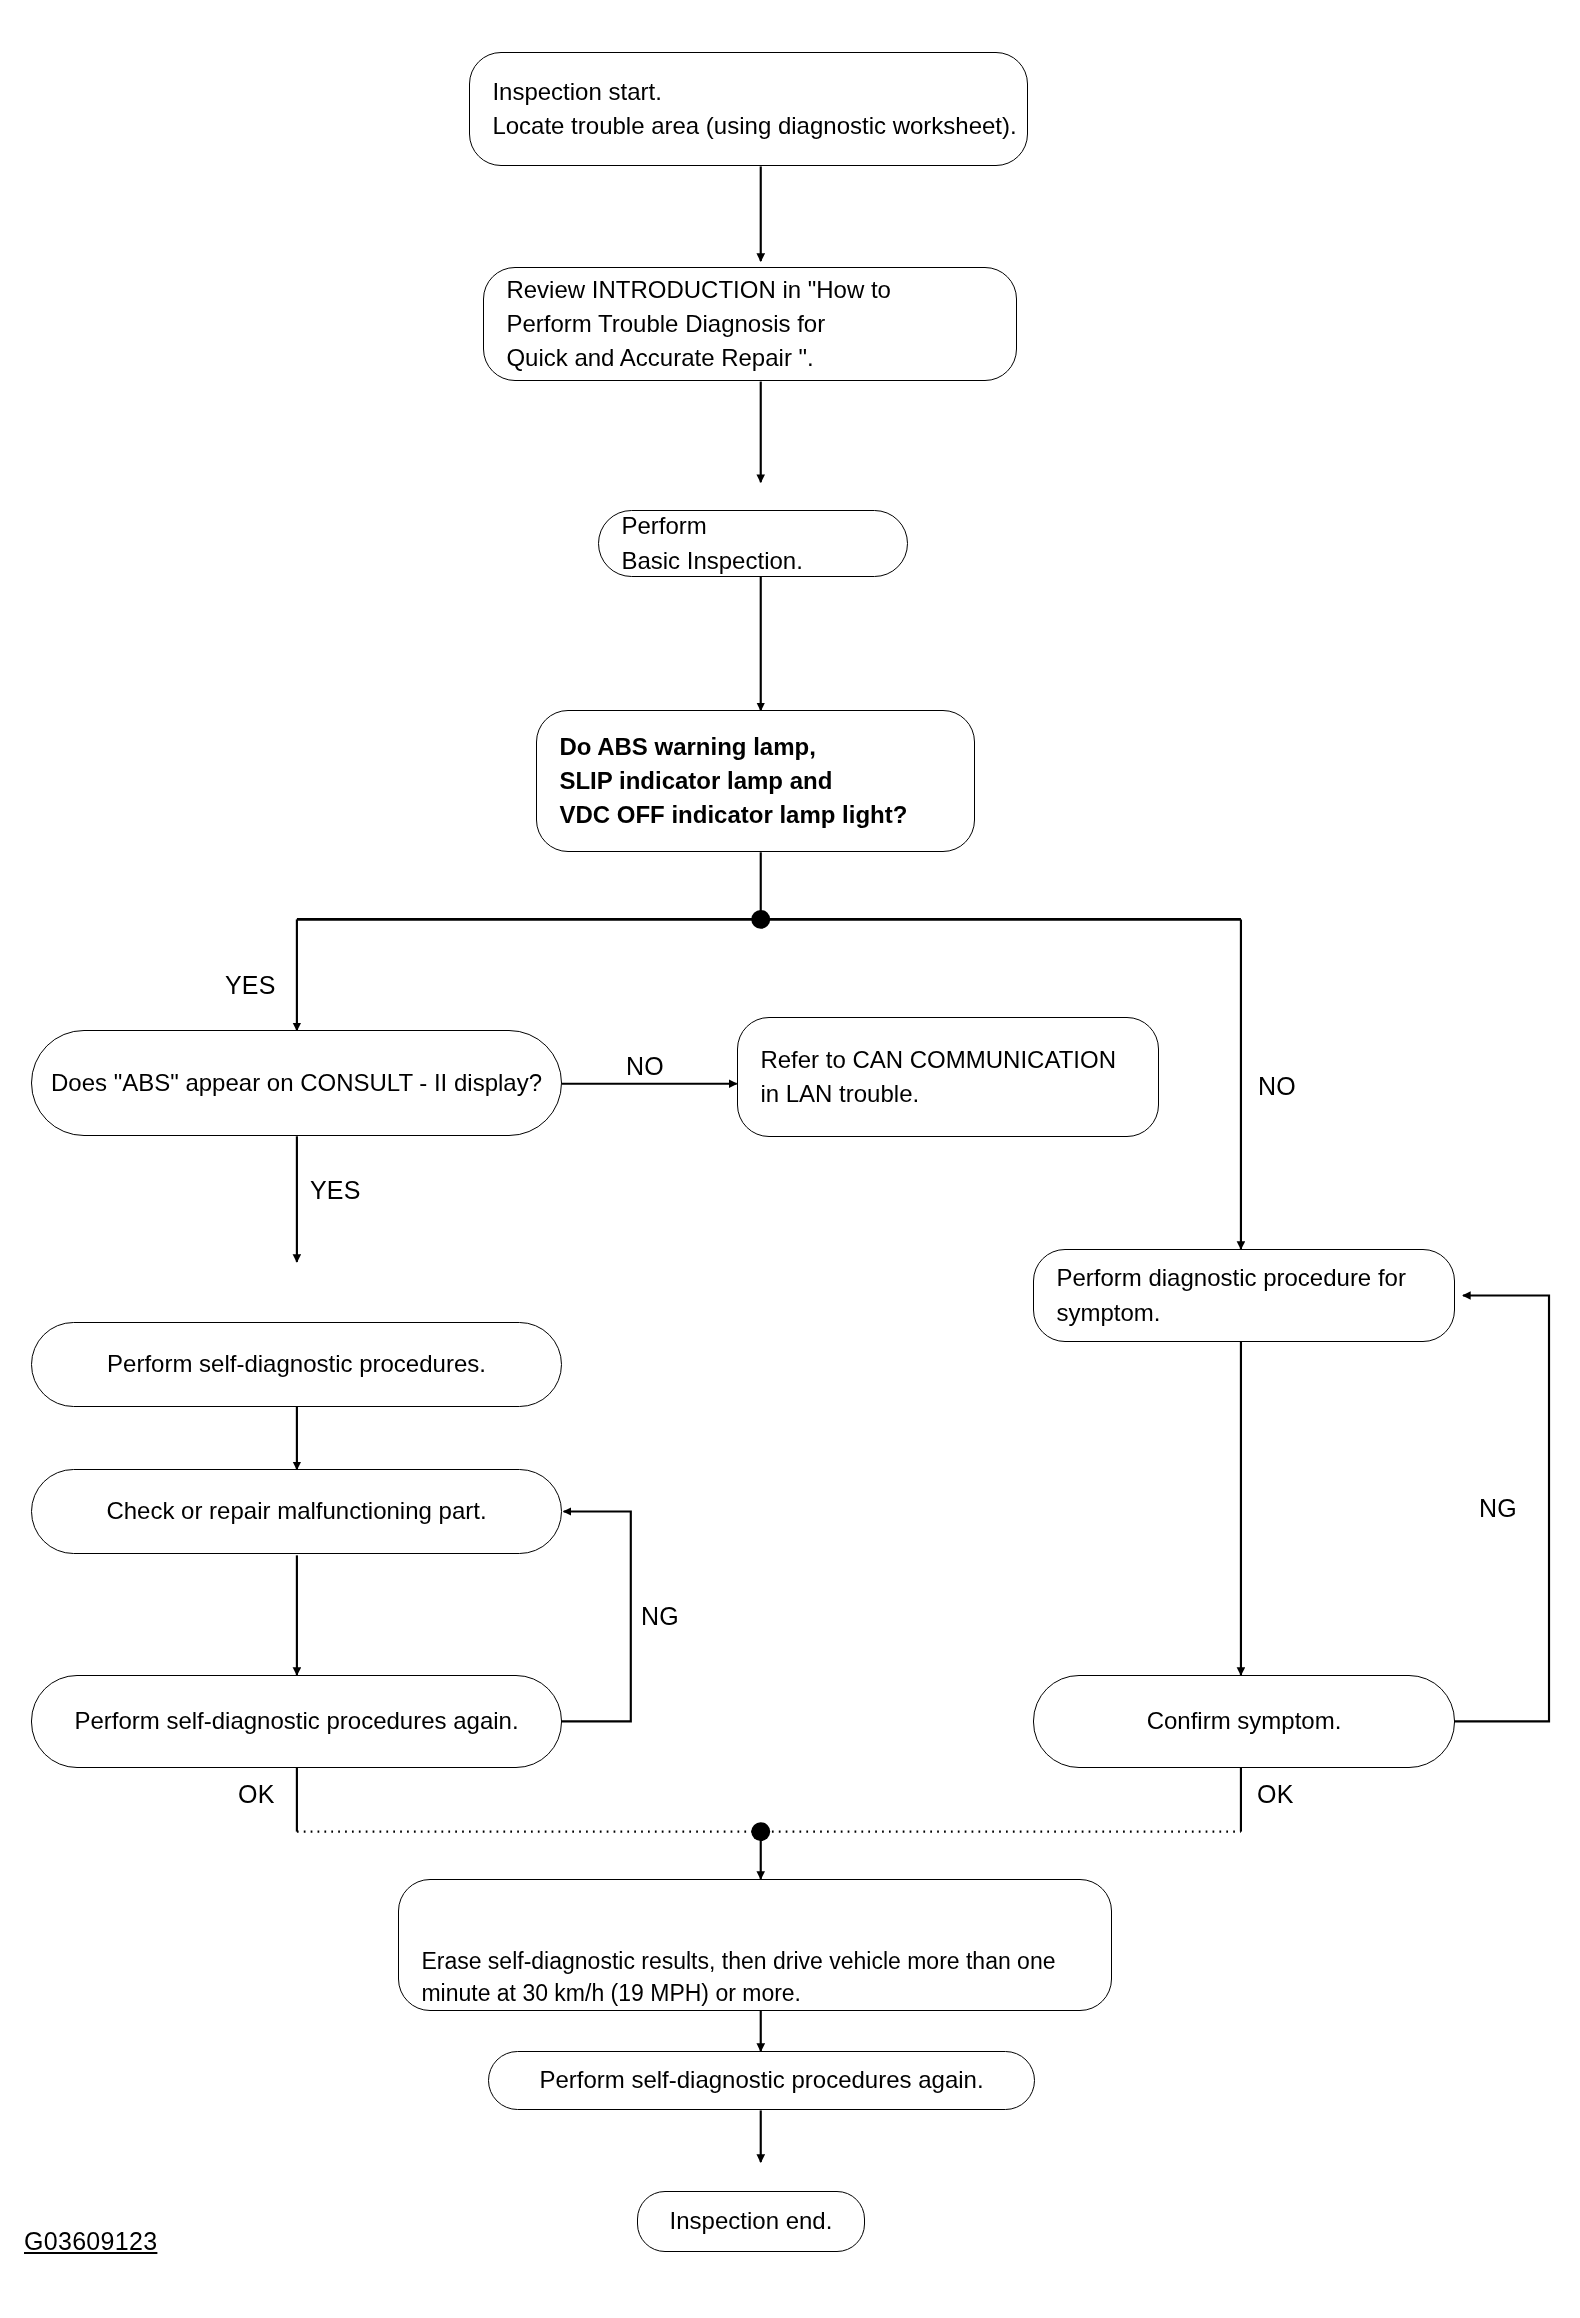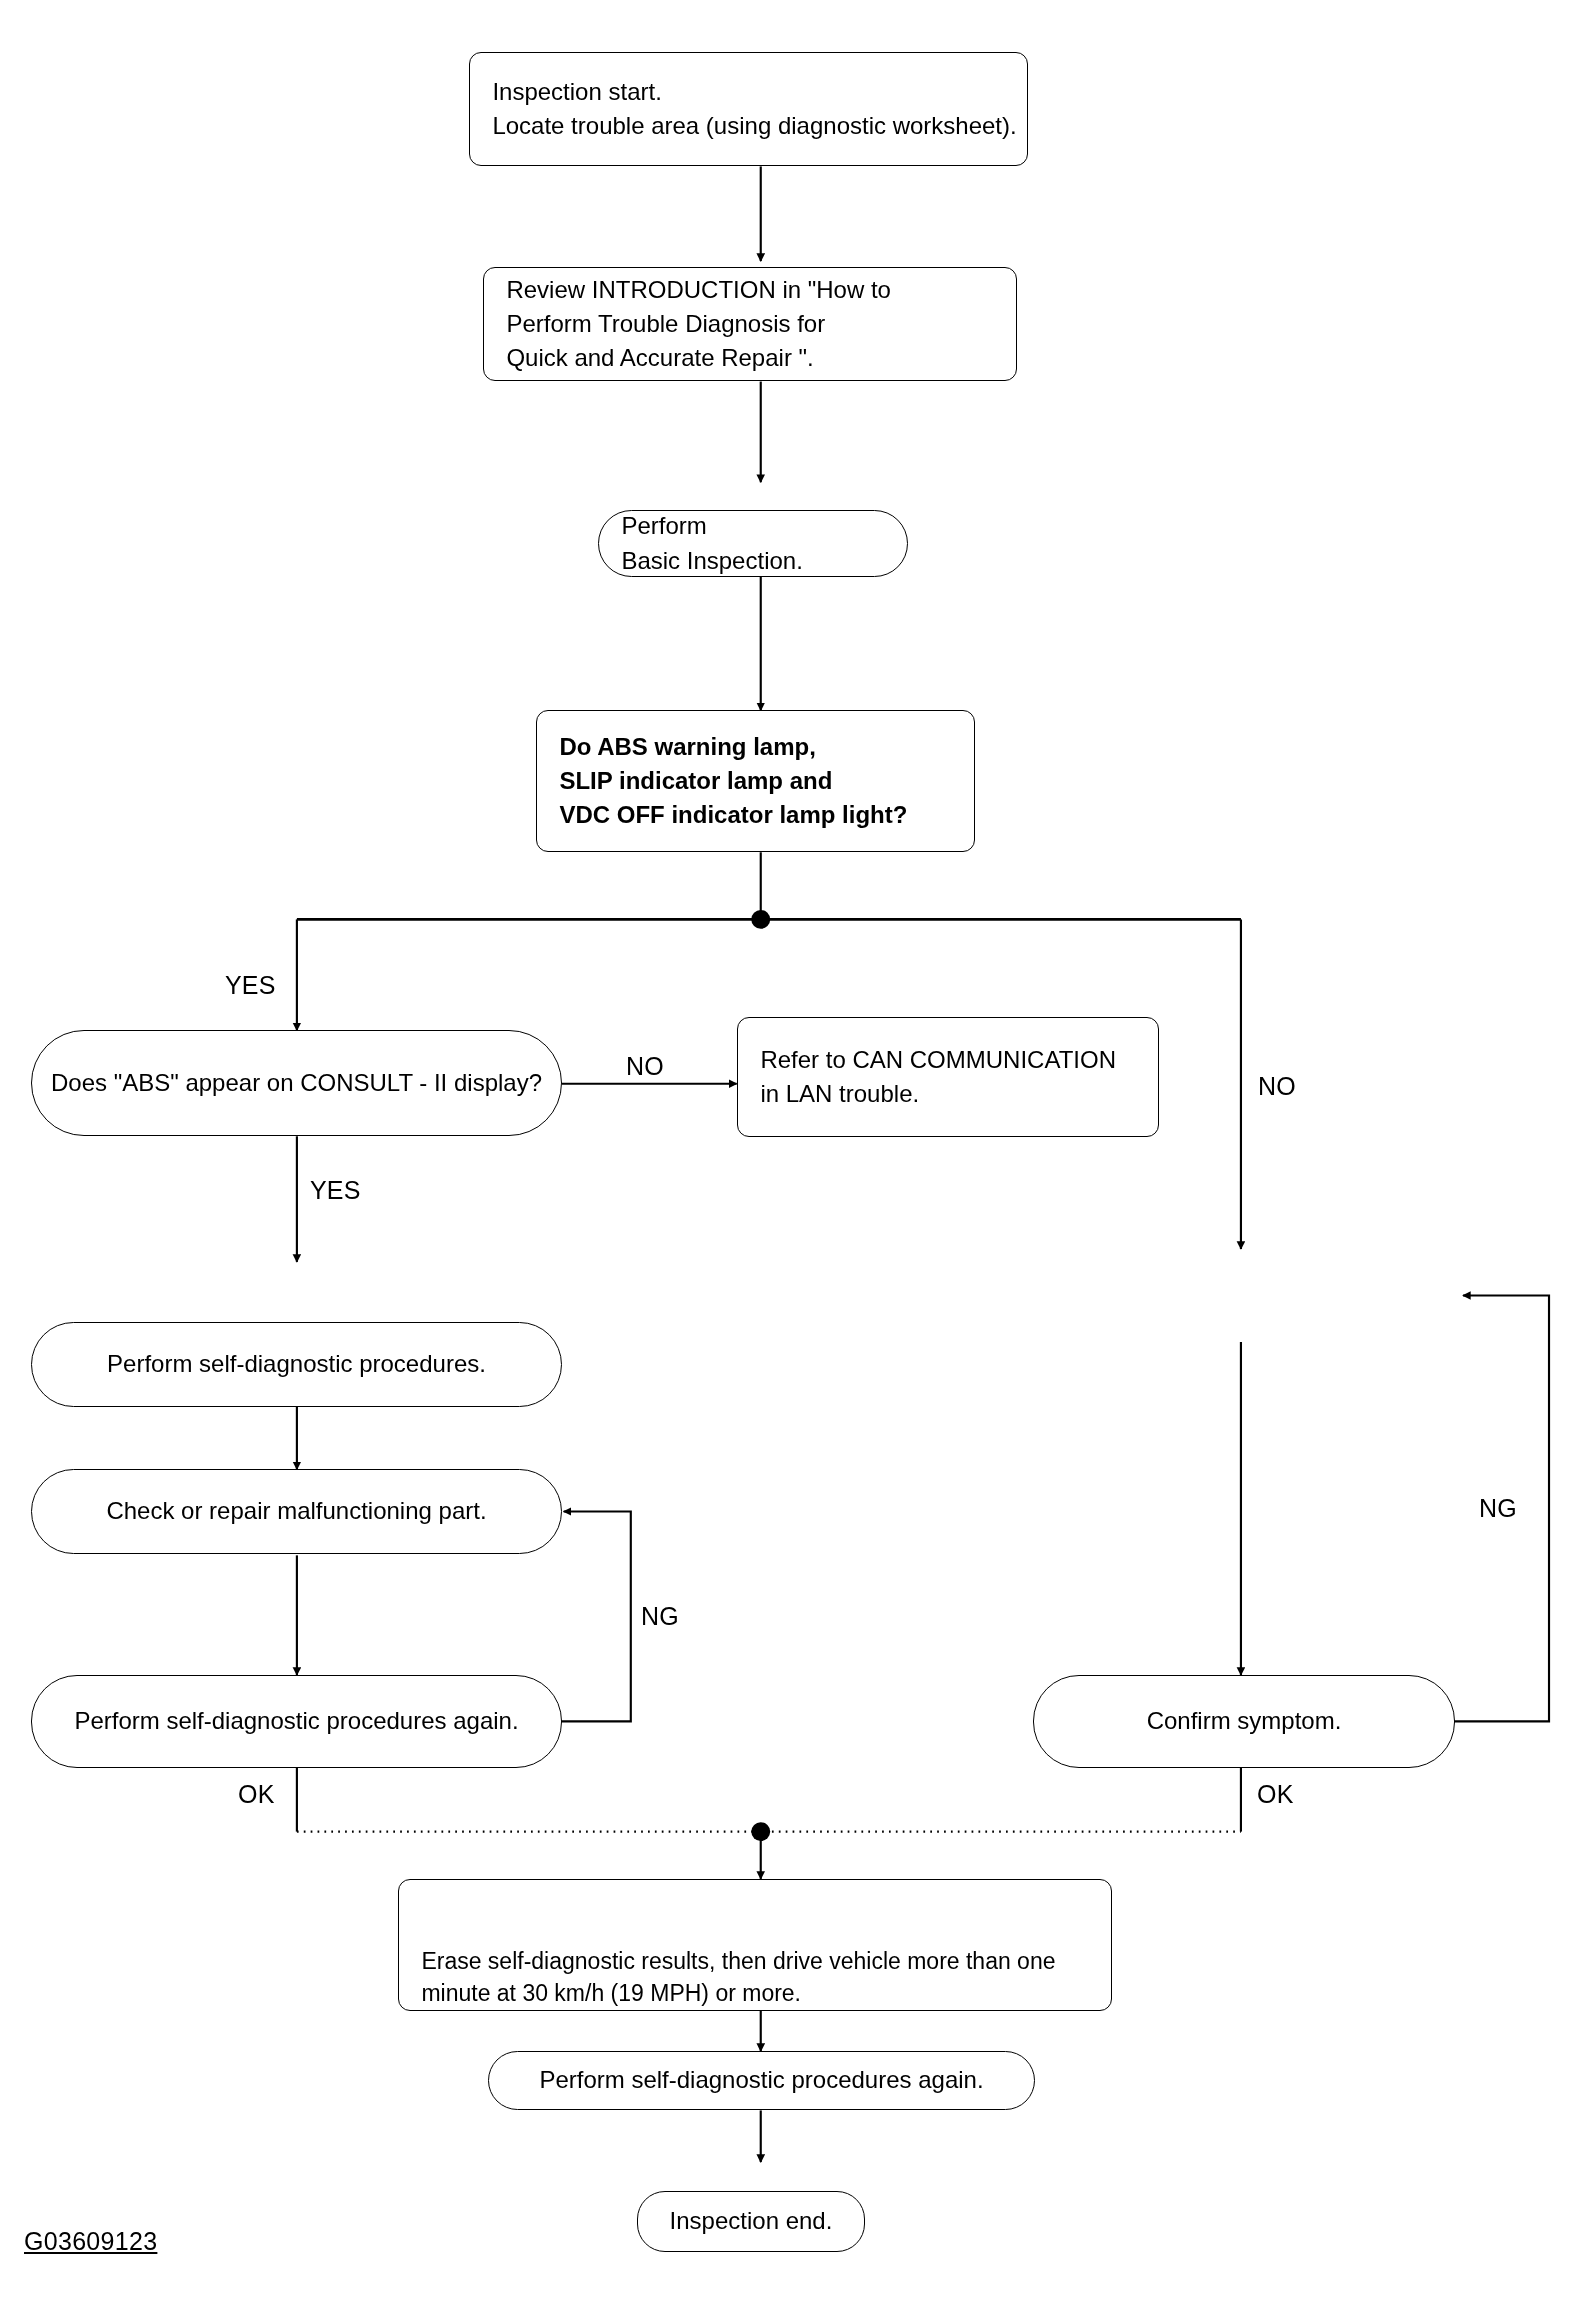--- a/index.html
+++ b/index.html
@@ -35,21 +35,21 @@
     display: flex;
     flex-direction: column;
     justify-content: center;
     z-index: 2;
   }
   .node .line {
     white-space: pre;
     line-height: 1.42;
   }
   
-  .r-lg  { border-radius: 12px; }
+  .r-lg  { border-radius: 32px; }
   .r-md  { border-radius: 34px; }
   .r-sm  { border-radius: 29px; }
   .pad-l { padding-left: 22.4px; padding-right: 19px; }
   .center-txt { align-items: center; text-align: center; }
   .left-txt { align-items: flex-start; text-align: left; }
 
   .edge-label {
     position: absolute;
     font-size: 25px;
     letter-spacing: 0.2px;
@@ -158,20 +158,24 @@
   </div>
 
   <div class="node r-md center-txt" style="left:31px; top:1469px; width:531px; height:85px; border-radius:43px;">
     <div class="line t28">Check or repair malfunctioning part.</div>
   </div>
 
   <div class="node r-md center-txt" style="left:31px; top:1675px; width:531px; height:93px; border-radius:46px;">
     <div class="line t28">Perform self-diagnostic procedures again.</div>
   </div>
 
+  <div class="node r-lg pad-l left-txt" style="left:1033px; top:1249px; width:422px; height:93px;">
+    <div class="line t28">Perform diagnostic procedure for</div>
+    <div class="line t28">symptom.</div>
+  </div>
 
   <div class="node r-md center-txt" style="left:1033px; top:1675px; width:422px; height:93px; border-radius:46px;">
     <div class="line t28">Confirm symptom.</div>
   </div>
 
   <div class="node r-lg pad-l left-txt" style="left:398px; top:1879px; width:714px; height:132px;justify-content:flex-end;">
     <div class="line t27">Erase self-diagnostic results, then drive vehicle more than one</div>
     <div class="line t27">minute at 30 km/h (19 MPH) or more.</div>
   </div>
 

